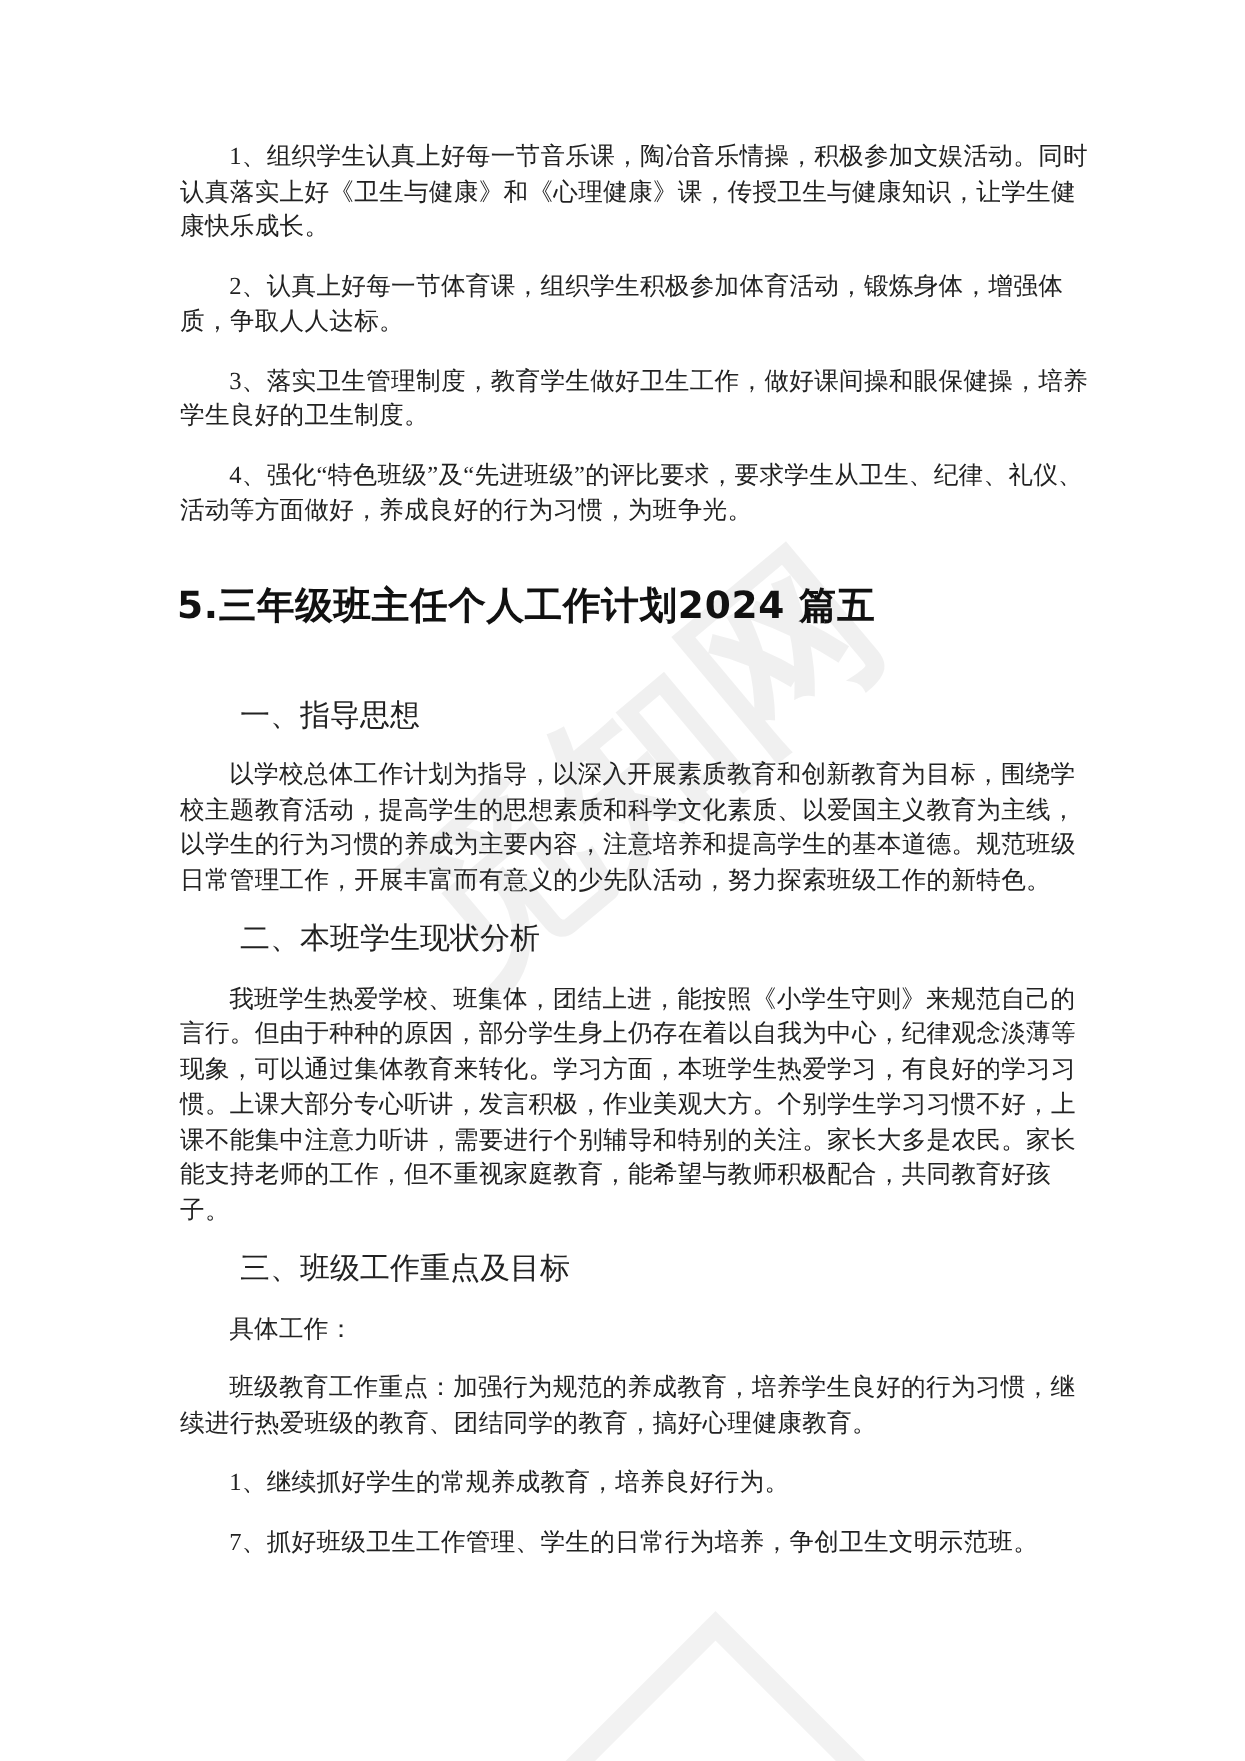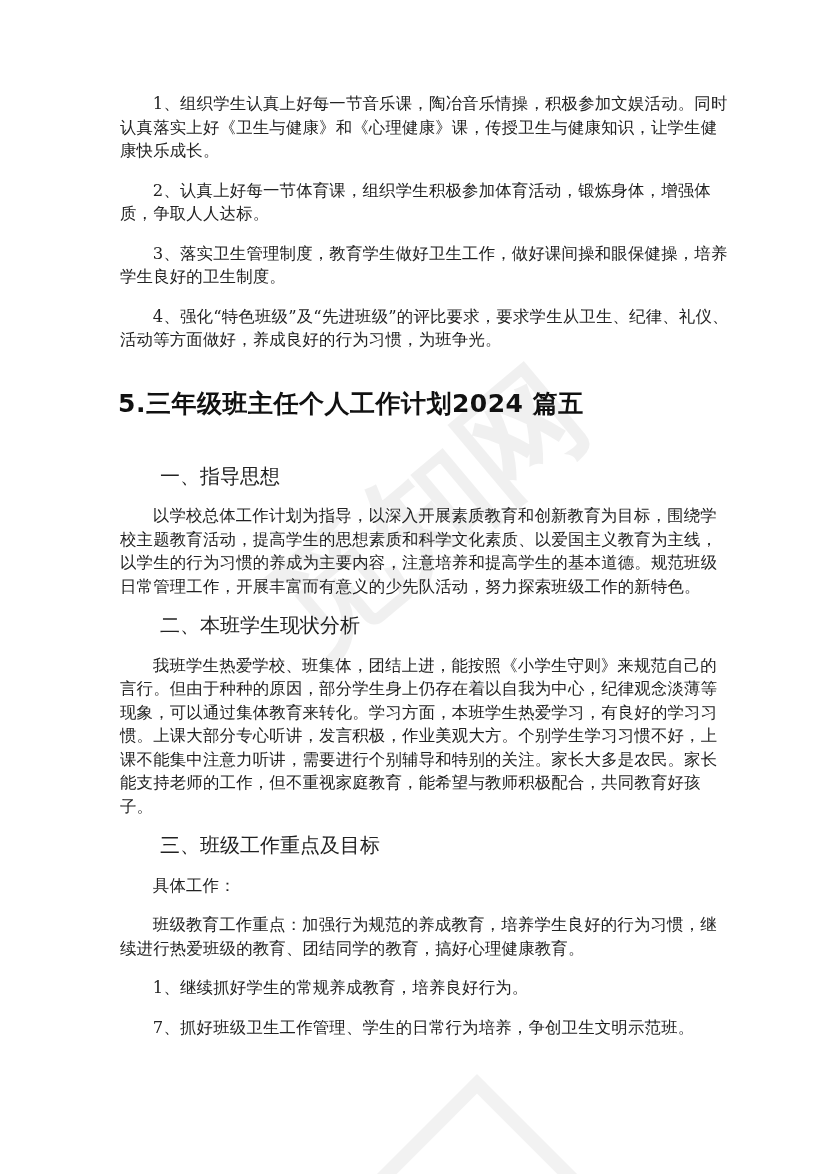--- a/index.html
+++ b/index.html
@@ -18,20 +18,21 @@
       top: 92px;
       width: 610px;
     }
     .para {
       font-size: 16.4px;
       line-height: 23.5px;
       margin: 0 0 16px 0;
       text-indent: 2em;
       letter-spacing: 0.2px;
       word-break: break-all;
+      font-family: Liberation Serif, serif;
     }
     .heading {
       font-size: 25px;
       line-height: 32px;
       margin: 36px 0 0 -2px;
       color: #111111;
       letter-spacing: 0.5px;
       font-family: "DejaVu Sans", "Liberation Sans", sans-serif;
     }
     .subhead {

